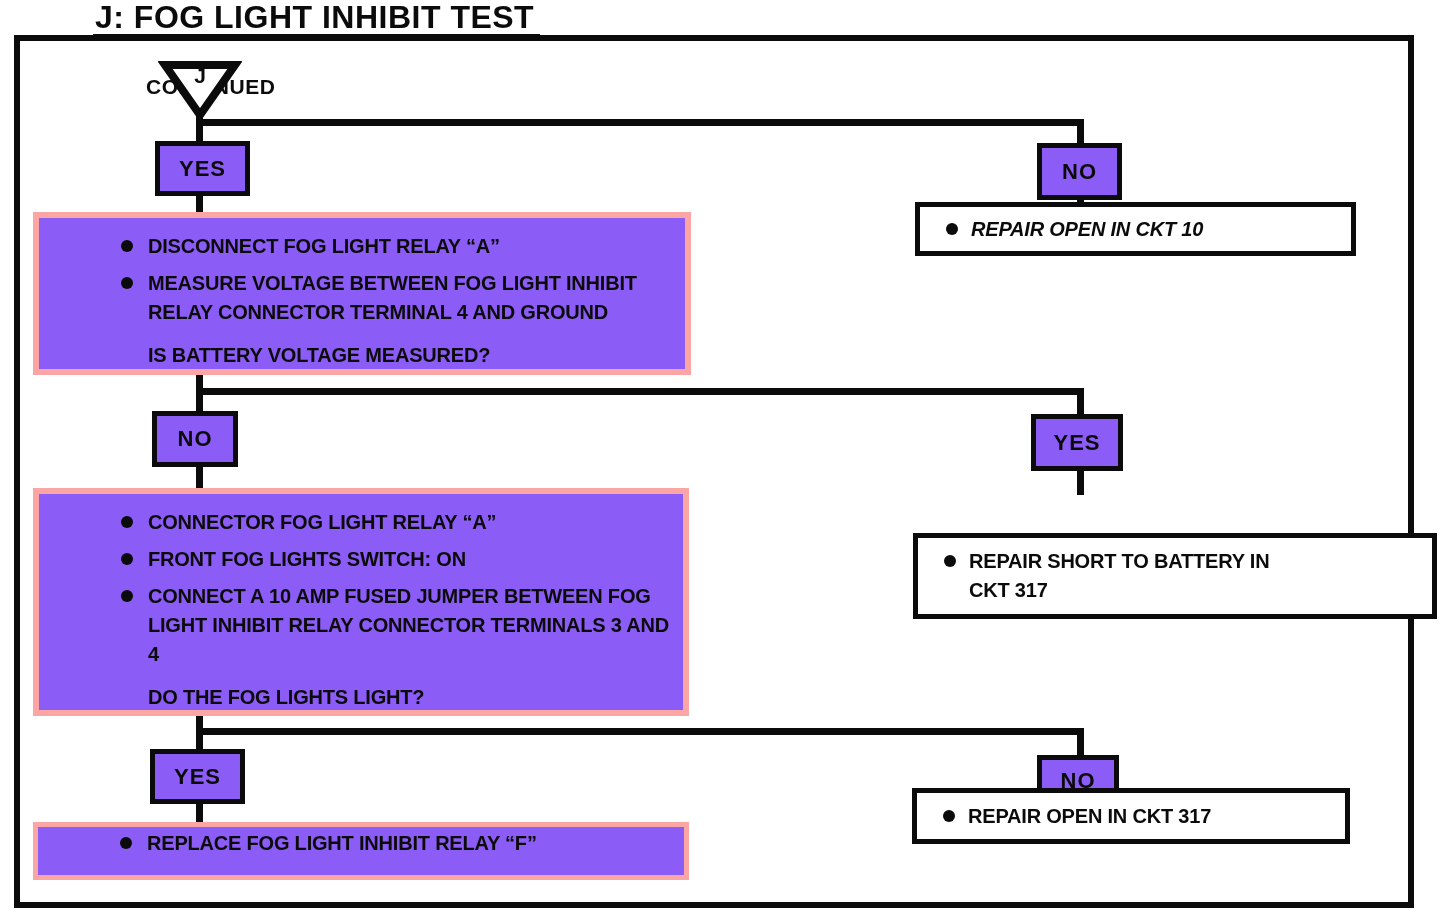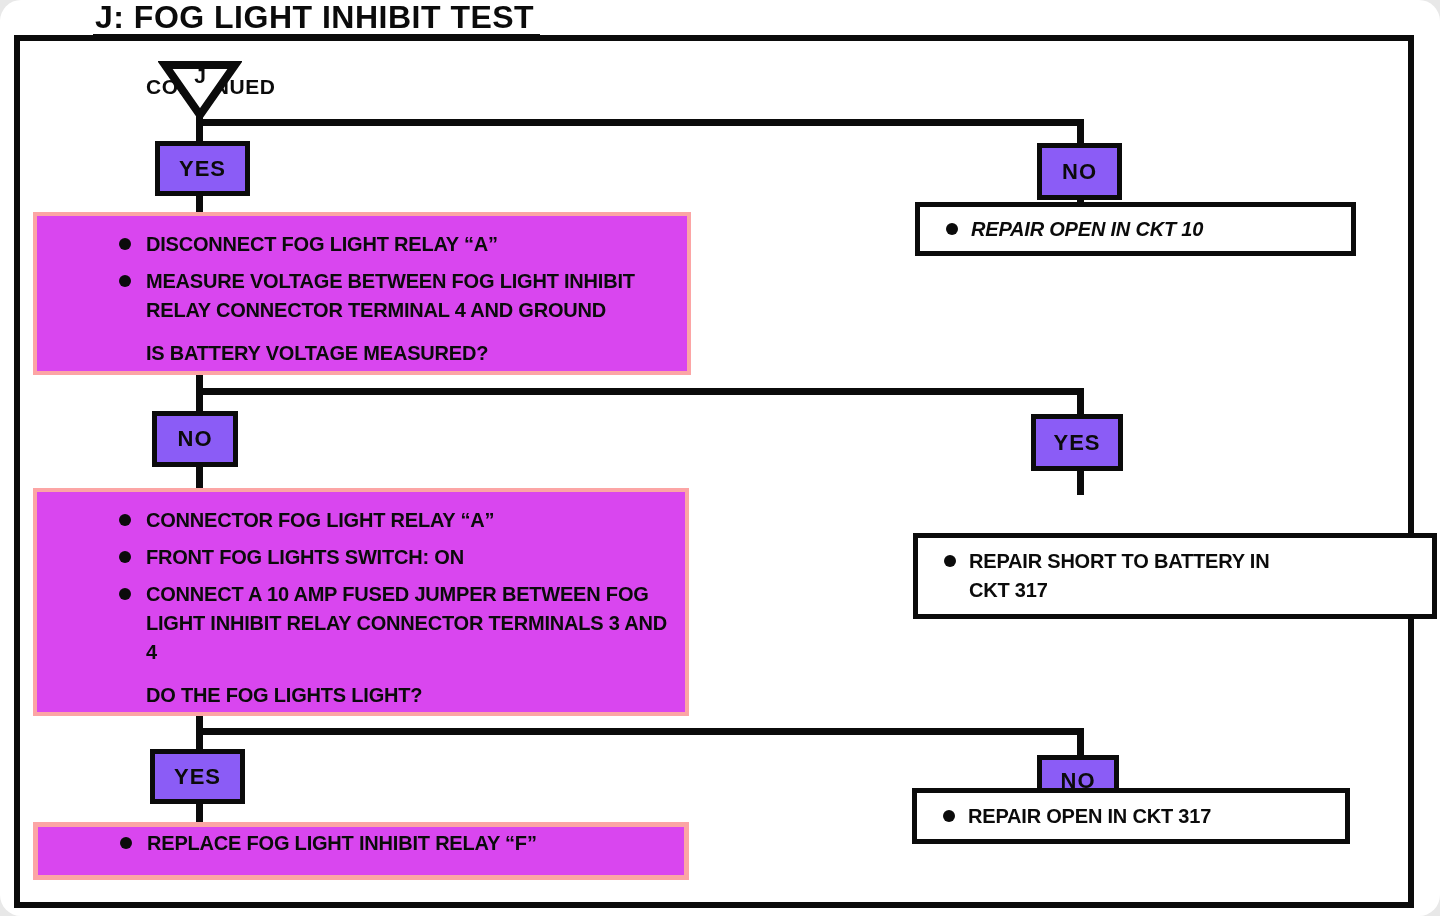--- a/index.html
+++ b/index.html
@@ -1,19 +1,19 @@
 <!DOCTYPE html>
 <html><head>
 <meta charset="utf-8">
 <style>
   html,body { margin:0; padding:0; background:#e8e8e8; }
   .page {
     position:relative; width:1440px; height:916px; background:#ffffff;
     font-family:"Liberation Sans","DejaVu Sans",sans-serif;
-    color:#0b0b0b; overflow:hidden;border-radius:21px;
+    color:#0b0b0b; overflow:hidden;
   }
   * { box-sizing:border-box; }
 
   .title {
     position:absolute; left:93px; top:0; margin:0;
     font-size:32px; font-weight:bold; letter-spacing:0.5px; line-height:34px;
     padding:0 6px 0 2px; border-bottom:7px solid #0b0b0b; white-space:nowrap;
   }
   .frame {
     position:absolute; left:14px; top:35px; width:1400px; height:873px;
@@ -32,21 +32,21 @@
 
   .line { position:absolute; background:#0b0b0b; }
 
   .dbox {
     position:absolute; border:5px solid #0b0b0b; background:#8b5cf6;
     display:flex; align-items:center; justify-content:center;
     font-size:22px; font-weight:bold; letter-spacing:1px;
   }
 
   .abox {
-    position:absolute; border:4px solid #fca5a5; background:#d946ef;
+    position:absolute; border:6px solid #fca5a5; background:#8b5cf6;
     padding:14px 8px 16px 82px;
   }
   .rbox {
     position:absolute; border:5px solid #0b0b0b; background:#fff;
     display:flex; align-items:center; padding-left:26px;
   }
   .abox.center { display:flex; align-items:center; padding-top:0; }
 
   .li { display:flex; margin:0 0 8px 0; }
   .rbox .li, .abox.center .li { margin:0; }

